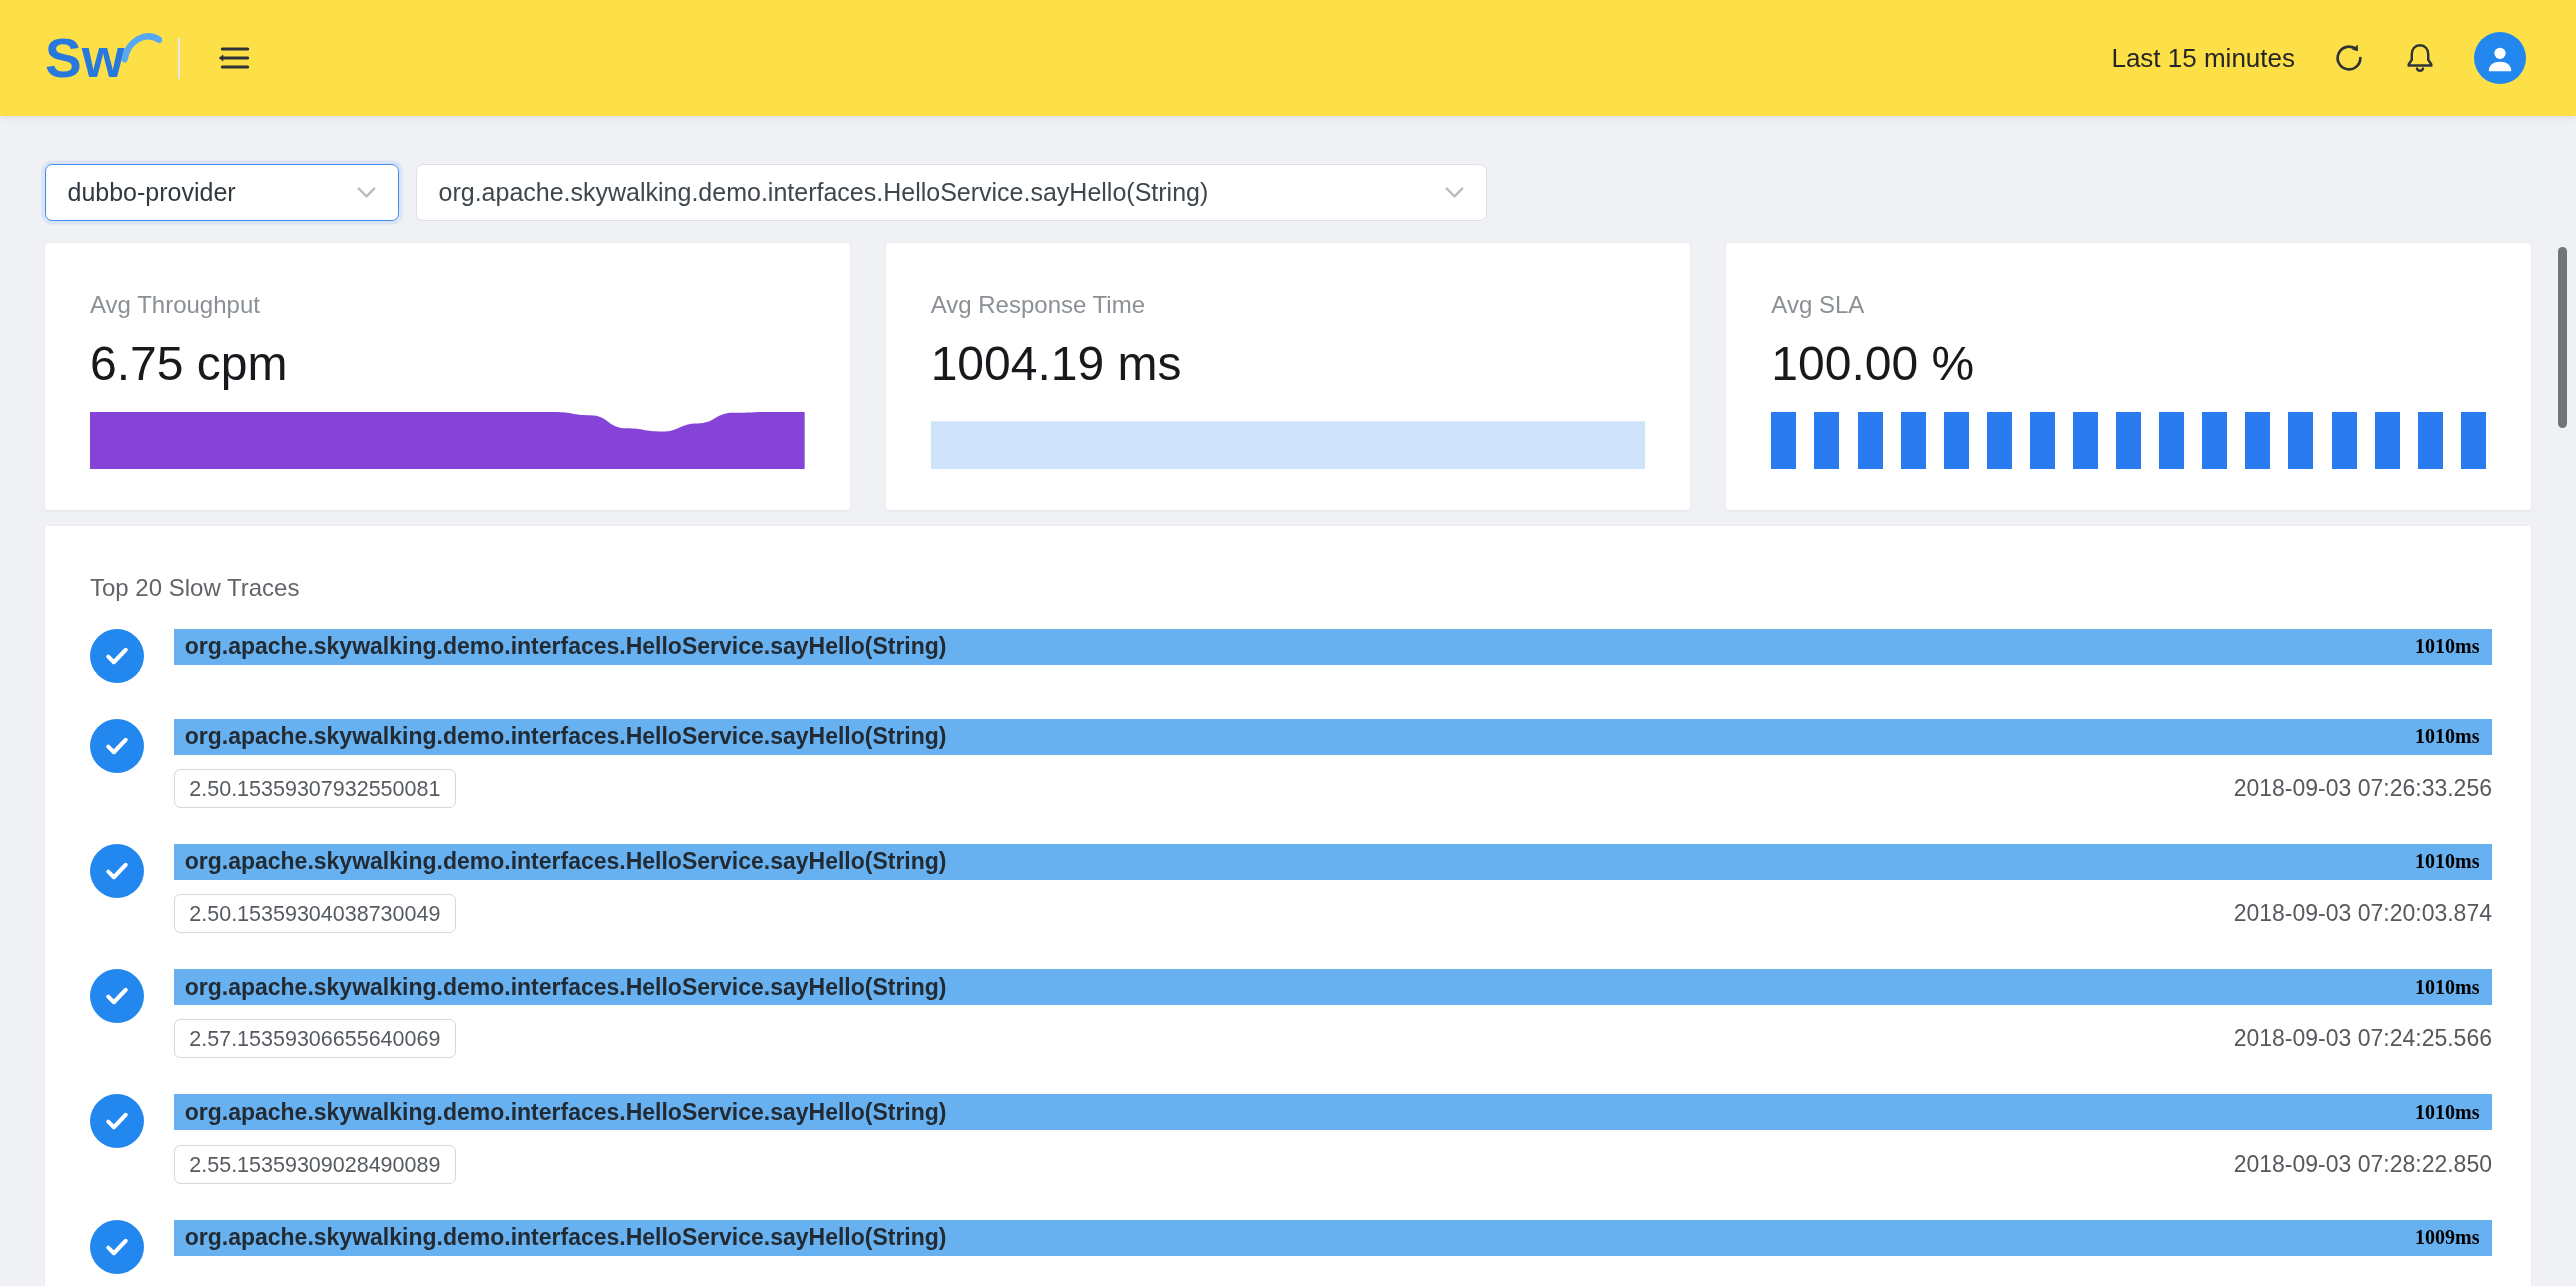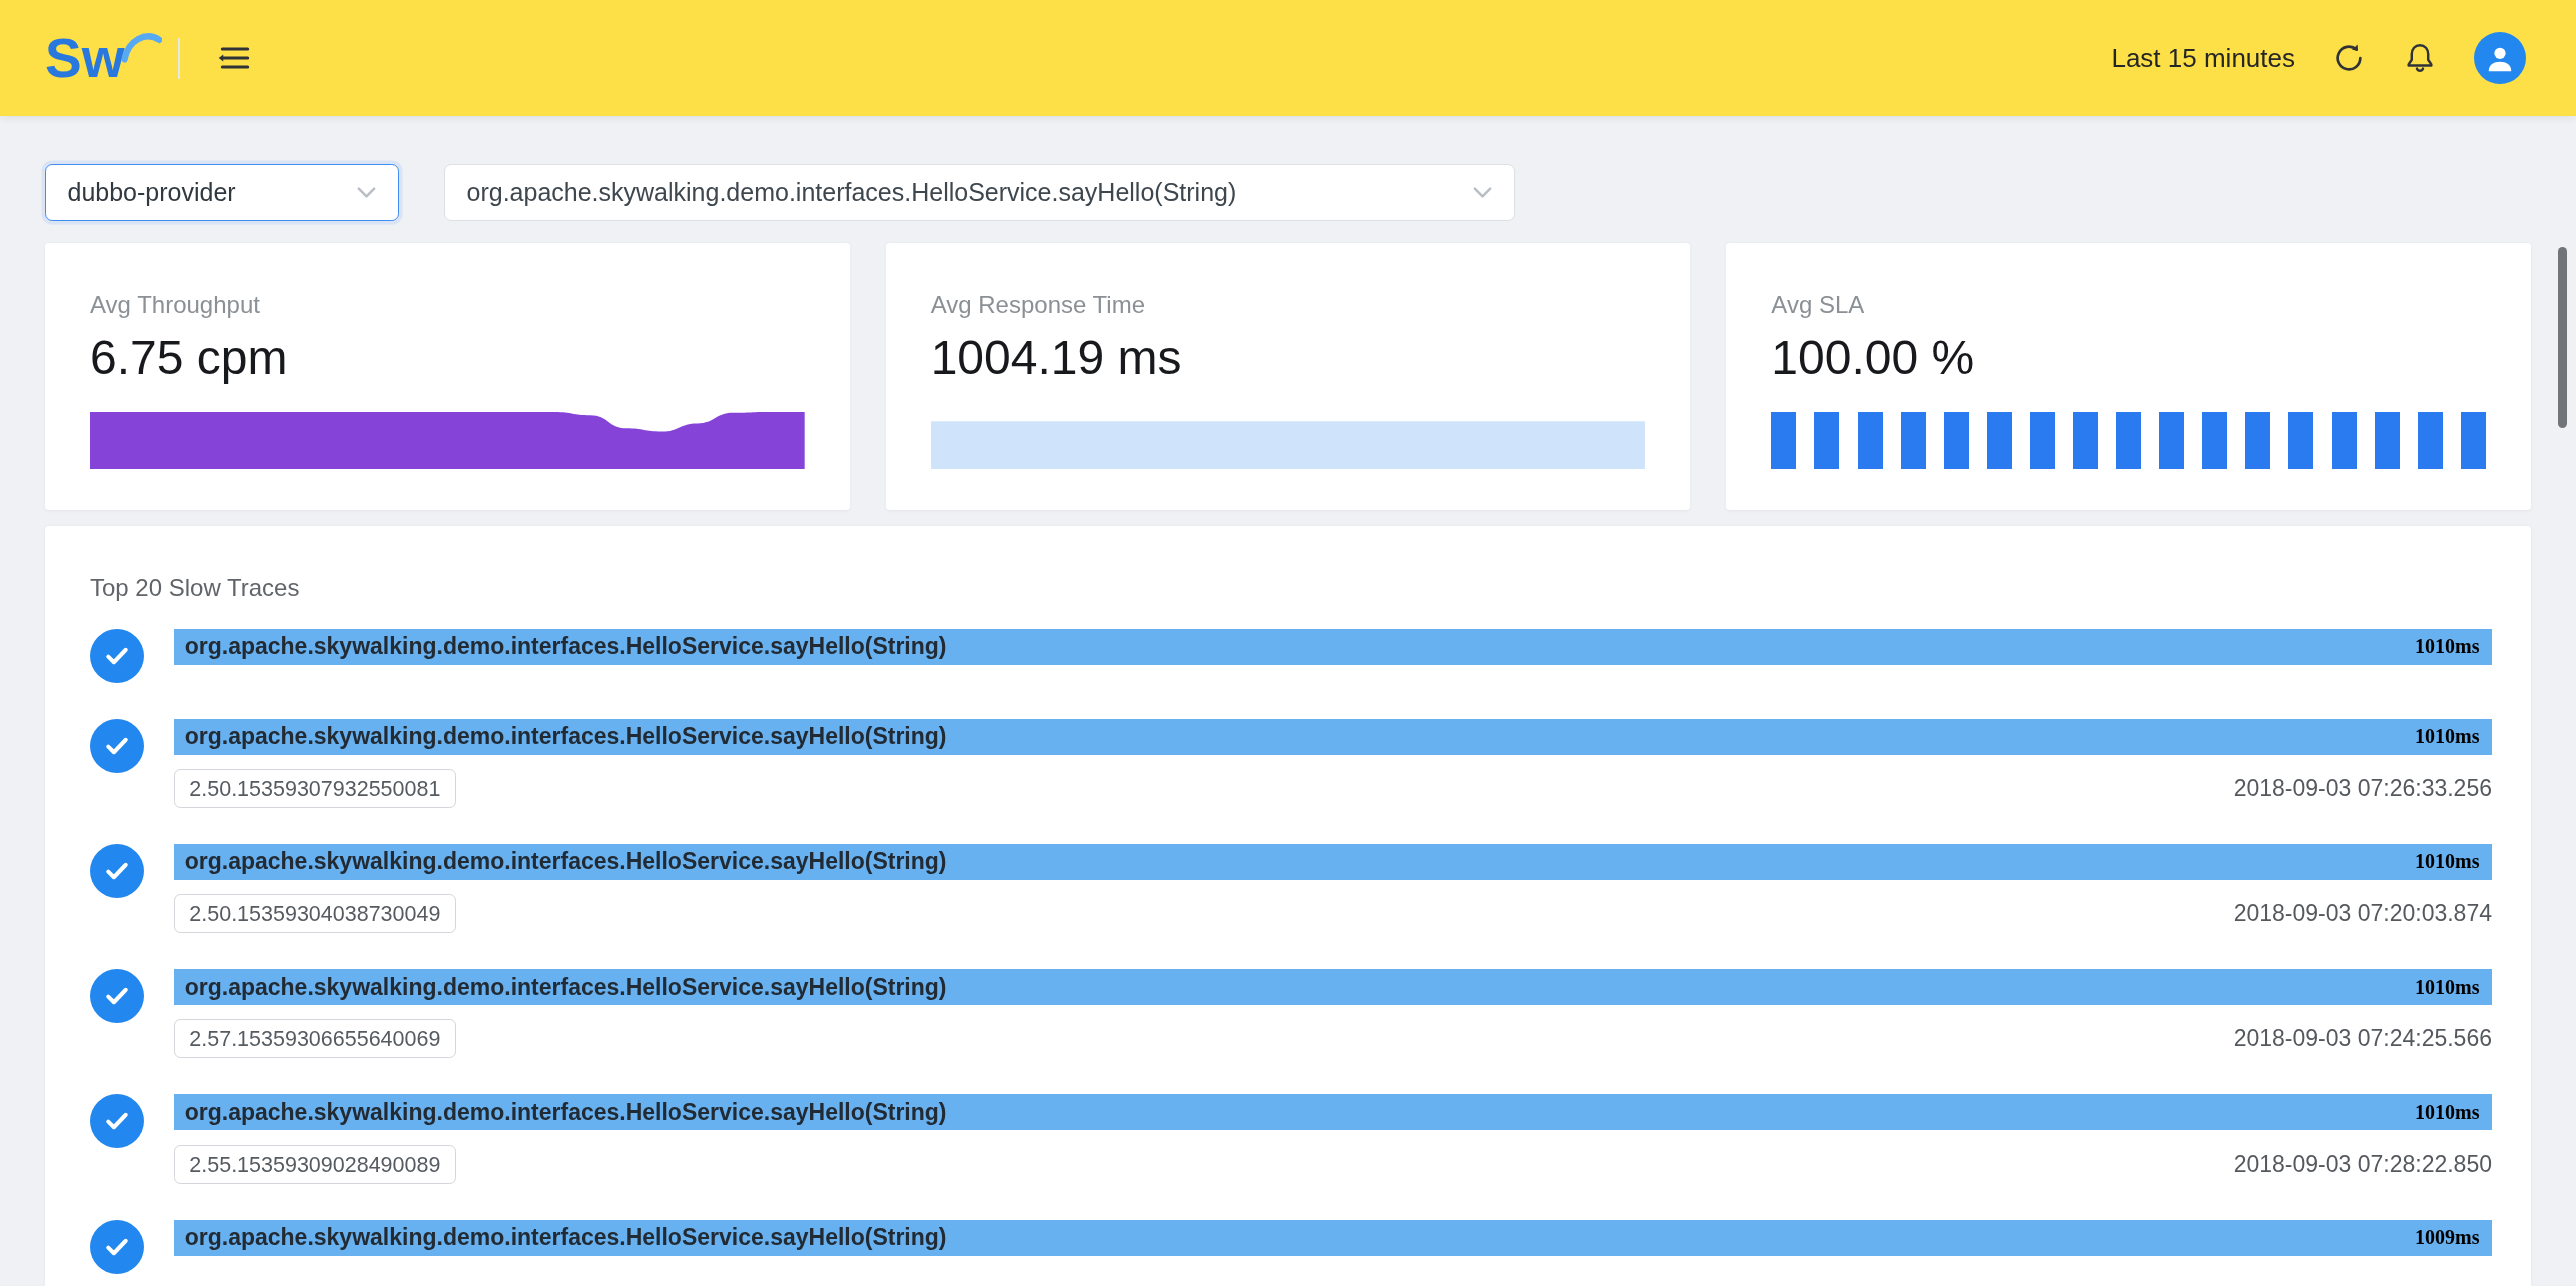--- a/index.html
+++ b/index.html
@@ -33,21 +33,21 @@
   .topbar-right { display: flex; align-items: center; gap: 37px; }
   .time-range { font-size: 26px; color: #262626; cursor: pointer; white-space: nowrap; }
   .icon-btn { background: none; border: none; cursor: pointer; display: flex; align-items: center; }
   .avatar {
     width: 52px; height: 52px; border-radius: 50%;
     background: var(--primary);
     display: flex; align-items: center; justify-content: center; cursor: pointer;
   }
 
   
-  .filters { margin: 48px 45px 0; display: flex; gap: 45px; }
+  .filters { margin: 48px 45px 0; display: flex; gap: 17px; }
   .select {
     background: #fff; height: 57px; border-radius: 7.2px;
     display: flex; align-items: center; justify-content: space-between;
     padding: 0 19.7px 0 21.5px; font-size: 25px; color: #3e464e; cursor: pointer;
   }
   .select-service {
     width: 354px; border: 1.8px solid var(--select-accent);
     box-shadow: 0 0 0 3.6px rgba(63,140,245,.12); color: #303840;
   }
   .select-endpoint { width: 1071px; border: 0.9px solid #dcdfe3; }
@@ -55,21 +55,21 @@
   .chevron { flex: 0 0 auto; margin-left: 14.3px; display: flex; }
 
   
   .cards { margin: 21.5px 45px 0; display: flex; gap: 36px; }
   .card {
     flex: 1; background: #fff; height: 267px; border-radius: 3.6px;
     box-shadow: 0 0.9px 3.6px rgba(0,0,0,.05);
     position: relative; padding: 48px 45px 0;
   }
   .card-title { font-size: 24px; color: #8b9095; }
-  .card-value { font-size: 48px; color: #17191c; margin-top: 11px; font-weight: 500; }
+  .card-value { font-size: 48px; color: #17191c; margin-top: 17px; font-weight: 500; }
   .card-chart { position: absolute; left: 45px; right: 45px; bottom: 41px; height: 57px; }
   .area-chart { width: 100%; height: 100%; display: block; }
   .bar-chart { display: flex; align-items: flex-end; justify-content: space-between; height: 100%; }
   .sla-bar { width: 25px; }
 
   
   .traces-panel {
     margin: 16px 45px 0; background: #fff; border-radius: 3.6px;
     box-shadow: 0 0.9px 3.6px rgba(0,0,0,.05);
     padding: 48px 39px 36px 45px; height: 894px; overflow: hidden;

